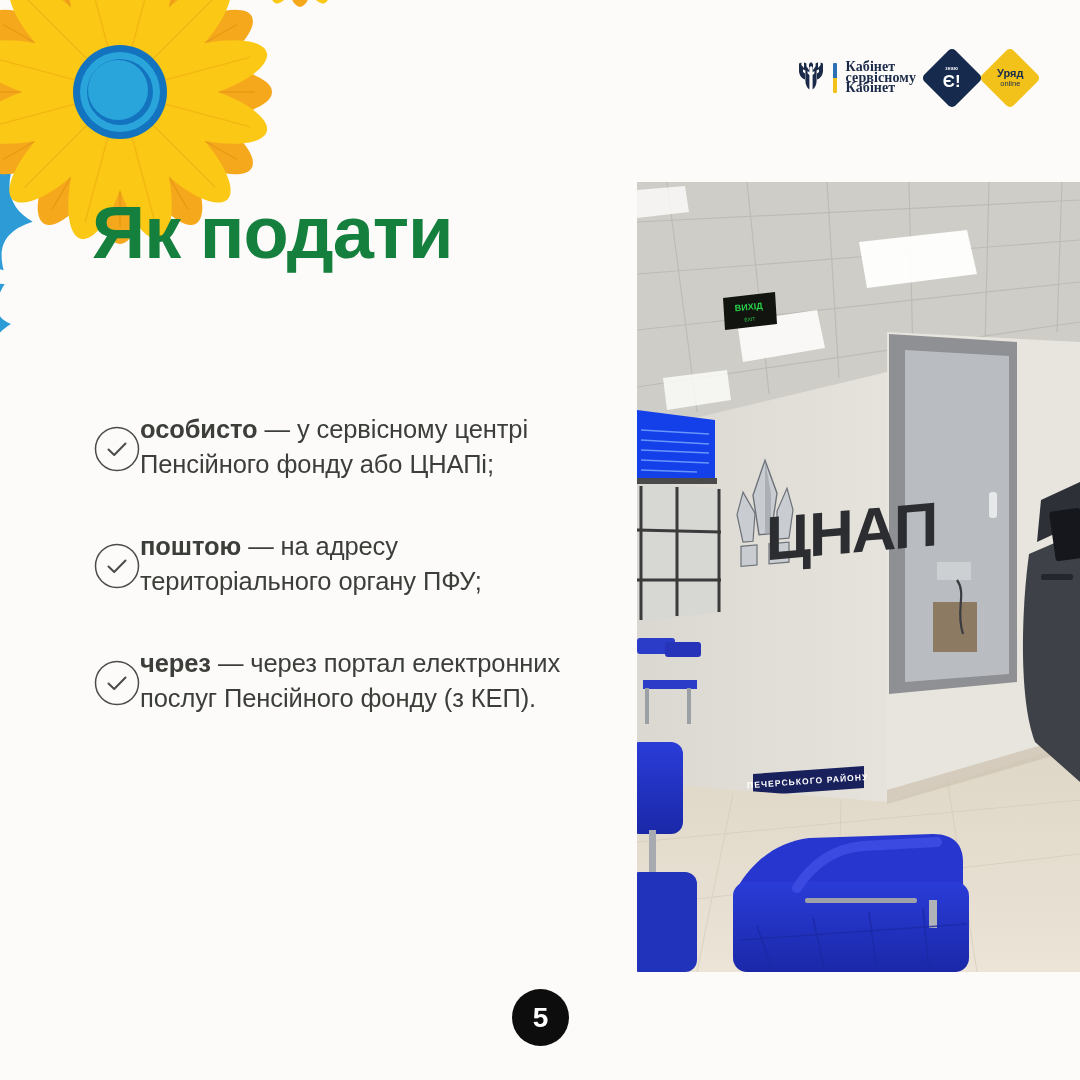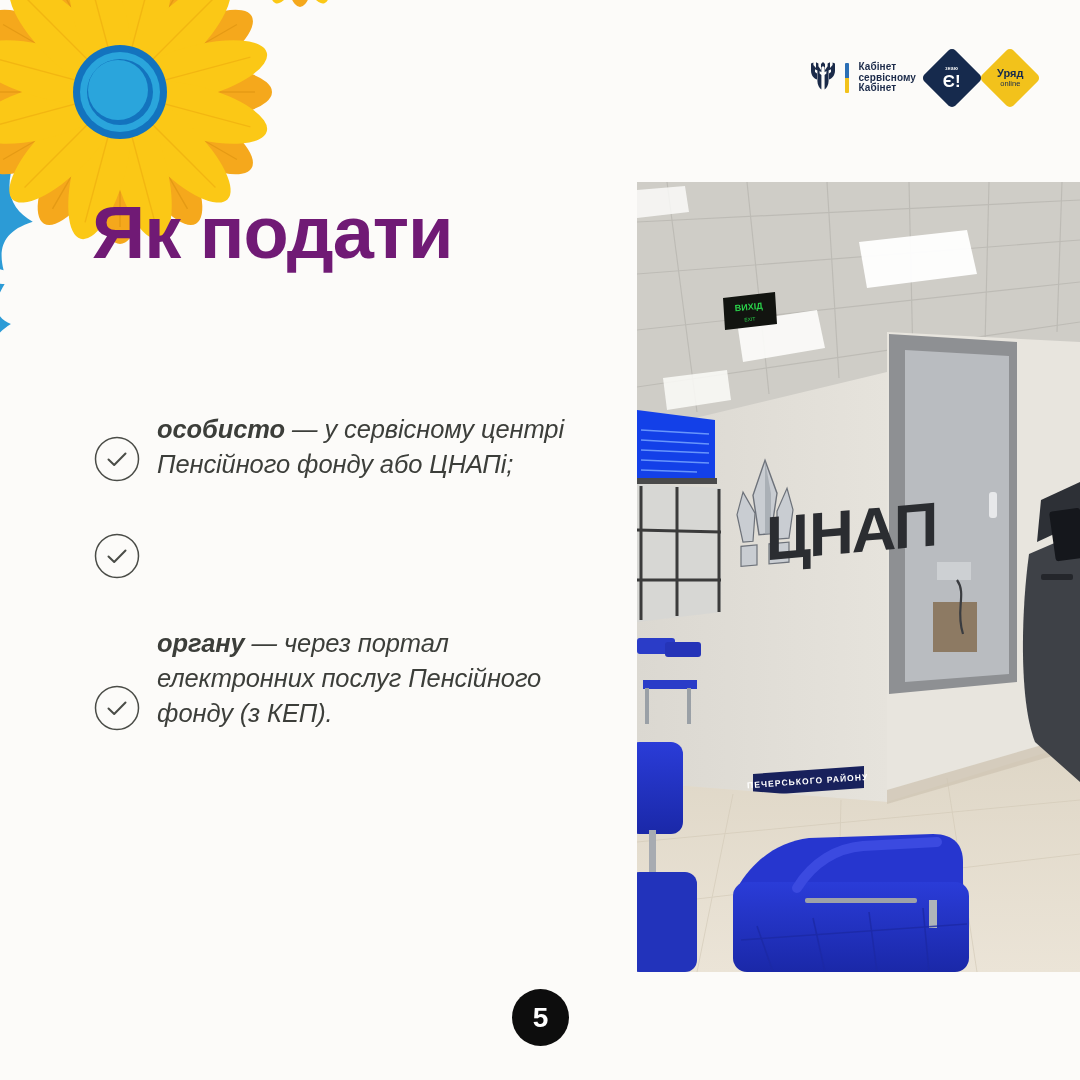--- a/index.html
+++ b/index.html
@@ -15,41 +15,41 @@
   .decor{position:absolute;left:-120px;top:-130px;width:520px;height:560px;pointer-events:none;}
   .decor svg{display:block;width:100%;height:100%;}
 
   
   .logos{position:absolute;right:48px;top:56px;display:flex;align-items:center;gap:14px;}
   .logo-cmu{display:flex;align-items:center;gap:9px;}
   .tryzub{width:26px;height:34px;}
   .divider{width:4px;height:30px;display:flex;flex-direction:column;border-radius:1px;overflow:hidden;}
   .divider .d-top{flex:1;background:#2c6fb5;}
   .divider .d-bot{flex:1;background:#f2c21b;}
-  .cmu-text{font-size:10px;line-height:10.6px;font-weight:bold;color:#1b2a49;letter-spacing:.1px;}
+  .cmu-text{font-size:14px;line-height:10.6px;font-weight:bold;color:#1b2a49;letter-spacing:.1px;font-family:Liberation Serif, serif;}
   .diamond{width:44px;height:44px;transform:rotate(45deg);display:flex;align-items:center;justify-content:center;border-radius:5px;}
   .diamond-inner{transform:rotate(-45deg);text-align:center;line-height:1;}
   .d-navy{background:#162a4d;}
   .d-yellow{background:#f2c21b;}
   .znaiu{font-size:4.6px;color:#ffffff;font-weight:bold;letter-spacing:.4px;display:block;margin-bottom:1px;}
   .ye{font-size:17px;color:#ffffff;font-weight:bold;display:block;}
   .uryad{font-size:11px;color:#162a4d;font-weight:bold;display:block;}
   .online{font-size:7.5px;color:#162a4d;display:block;margin-top:1px;}
 
   
   .title{
     position:absolute;left:92px;top:196px;width:470px;
-    font-size:74px;line-height:74px;font-weight:bold;color:#701a75;
+    font-size:74px;line-height:74px;font-weight:bold;color:#15803d;
     letter-spacing:-1px;z-index:5;
   }
   .title .t-line{display:block;}
 
   
   .bullets{position:absolute;left:94px;top:412px;width:470px;}
-  .bullet{display:flex;align-items:flex-end;gap:17px;margin-bottom:47px;font-style:italic;}
+  .bullet{display:flex;align-items:center;gap:0;margin-bottom:47px;}
   .chk{flex:0 0 auto;width:46px;height:46px;margin-top:4px;}
   .chk svg{display:block;}
   .btext{font-size:25.5px;line-height:35px;color:#3c3e3a;letter-spacing:-.1px;}
   .btext b{font-weight:bold;}
 
   
   .pagenum{
     position:absolute;left:512px;top:989px;width:57px;height:57px;border-radius:50%;
     background:#0d0d0d;color:#ffffff;font-size:28px;font-weight:bold;
     display:flex;align-items:center;justify-content:center;
@@ -215,30 +215,31 @@
       <span class="btext"><b>особисто</b><span> — </span><span>у сервісному центрі Пенсійного фонду або ЦНАПі;</span></span>
     </div>
 
     <div class="bullet">
       <span class="chk">
         <svg width="46" height="46" viewBox="0 0 46 46" xmlns="http://www.w3.org/2000/svg">
           <circle cx="23" cy="23" r="21.5" fill="none" stroke="#4a4c47" stroke-width="1.5"></circle>
           <path d="M14.5 23.5 L20.2 29 L31.5 17.5" fill="none" stroke="#4a4c47" stroke-width="2" stroke-linecap="round" stroke-linejoin="round"></path>
         </svg>
       </span>
+      <span class="btext"><b>поштою</b><span> — </span><span>на адресу територіального органу ПФУ;</span></span>
     </div>
 
     <div class="bullet">
       <span class="chk">
         <svg width="46" height="46" viewBox="0 0 46 46" xmlns="http://www.w3.org/2000/svg">
           <circle cx="23" cy="23" r="21.5" fill="none" stroke="#4a4c47" stroke-width="1.5"></circle>
           <path d="M14.5 23.5 L20.2 29 L31.5 17.5" fill="none" stroke="#4a4c47" stroke-width="2" stroke-linecap="round" stroke-linejoin="round"></path>
         </svg>
       </span>
-      <span class="btext"><b>органу</b><span> — </span><span>через портал електронних послуг Пенсійного фонду (з КЕП).</span></span>
+      <span class="btext"><b>через</b><span> — </span><span>через портал електронних послуг Пенсійного фонду (з КЕП).</span></span>
     </div>
   </div>
 
   <div class="pagenum">
     <span>5</span>
   </div>
 
   <div class="photo">
     <svg viewBox="0 0 443 790" xmlns="http://www.w3.org/2000/svg" preserveAspectRatio="xMidYMid slice">
       <defs>

